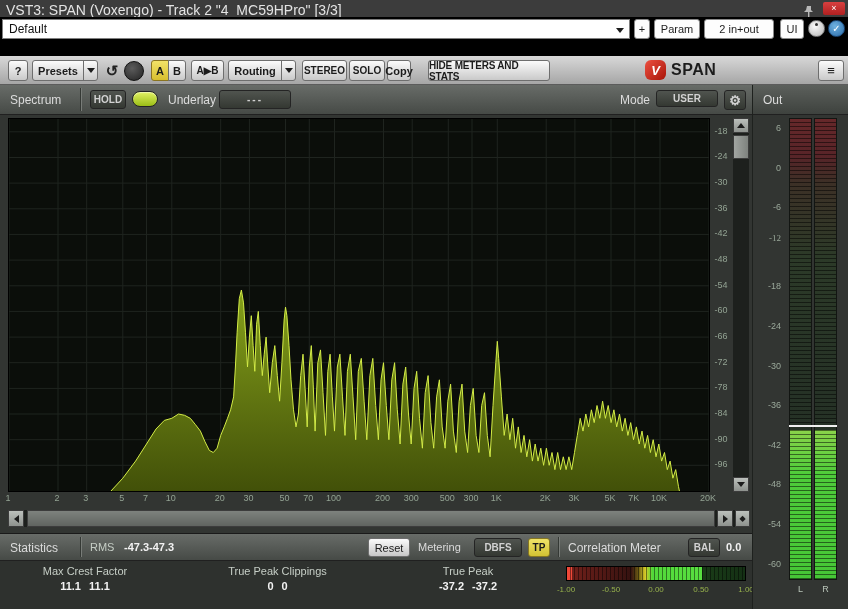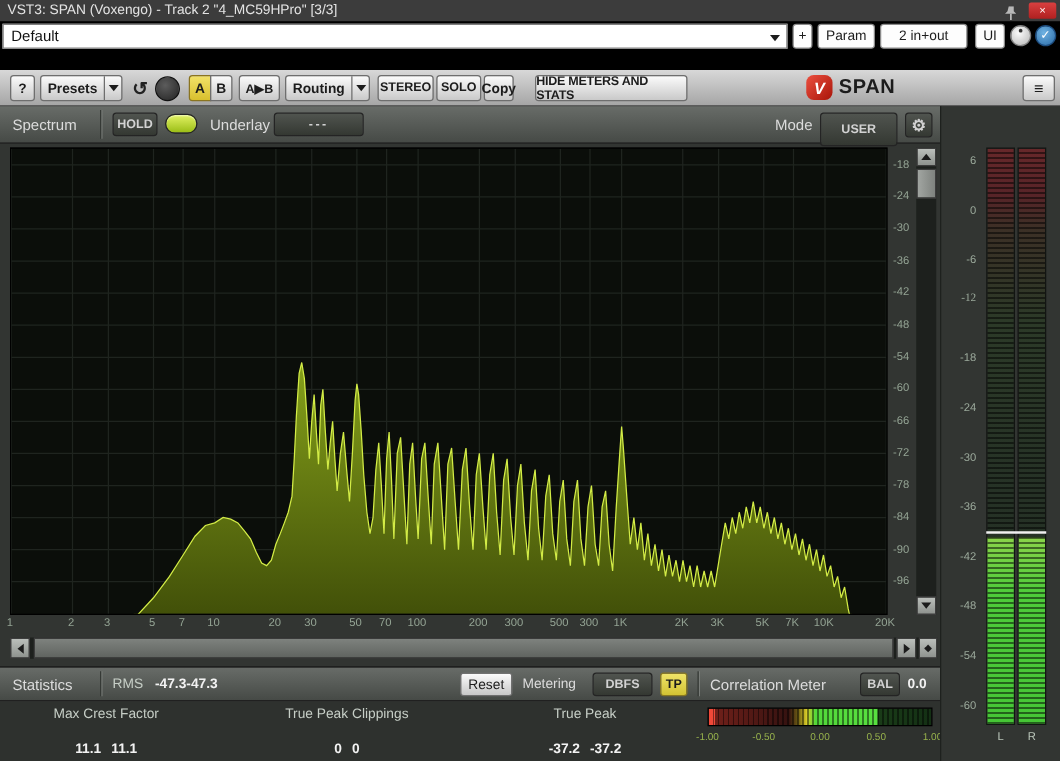--- a/index.html
+++ b/index.html
@@ -2,21 +2,21 @@
 <html><head>
 <meta charset="utf-8">
 <style>
   html,body{margin:0;padding:0;background:#202020;}
   *{box-sizing:border-box;}
   .window{position:relative;width:848px;height:609px;background:#323532;overflow:hidden;
           font-family:"Liberation Sans",sans-serif;-webkit-font-smoothing:antialiased;}
 
   
   .titlebar{position:absolute;left:0;top:0;width:848px;height:17px;background:#3c3c3c;}
-  .title-text{position:absolute;left:6px;top:2px;font-size:11px;color:#e3e3e3;white-space:nowrap;text-align:center;}
+  .title-text{position:absolute;left:6px;top:2px;font-size:14px;color:#e3e3e3;white-space:nowrap;text-align:center;}
   .pin-icon{position:absolute;right:34px;top:3px;width:11px;height:11px;}
   .close-btn{position:absolute;right:3px;top:2px;width:22px;height:13px;background:linear-gradient(#d84040,#b02020);
              border-radius:2px;color:#fff;font-size:9px;line-height:12px;text-align:center;cursor:pointer;}
 
   
   .host-bar{position:absolute;left:0;top:17px;width:848px;height:39px;background:#000000;}
   .preset-combo{position:absolute;left:2px;top:2px;width:628px;height:20px;background:#fff;border:1px solid #7f7f7f;
                 font-size:12px;color:#111;}
   .preset-combo .val{position:absolute;left:6px;top:2px;}
   .combo-arrow{position:absolute;right:5px;top:8px;}
@@ -82,21 +82,21 @@
           border:1px solid #3c3c3c;cursor:grab;}
   .hscroll{position:absolute;left:8px;top:510px;width:742px;height:17px;background:#1d201d;}
   .hthumb{position:absolute;left:19px;top:0;width:688px;height:17px;background:linear-gradient(#7e827e,#606460);
           border:1px solid #3c3c3c;cursor:grab;}
 
   
   .stats-header{left:0;top:533px;width:752px;height:28px;border-top:1px solid #1a1a1a;}
   .stats-body{position:absolute;left:0;top:561px;width:752px;height:48px;background:#2e312e;}
   .stat-group{position:absolute;top:4px;text-align:center;}
   .stat-label{font-size:11px;color:#c6cec6;}
-  .stat-values{margin-top:16px;font-size:11px;font-weight:bold;color:#f2f2f2;display:flex;justify-content:center;gap:8px;}
+  .stat-values{margin-top:3px;font-size:11px;font-weight:bold;color:#f2f2f2;display:flex;justify-content:center;gap:8px;}
   .hdr-values{display:flex;font-size:11px;font-weight:bold;color:#f2f2f2;}
   .corr-bar{position:absolute;left:566px;top:5px;width:180px;height:15px;border:1px solid #000;
     background:linear-gradient(90deg,#f04838 0%,#f04838 3%,#70201a 3%,#351210 36%,#6a5a14 40%,#d8cc28 44%,
                #52d83a 48%,#58e040 76%,#1a3c18 76%,#143014 100%);}
   .corr-bar .stripes{position:absolute;inset:0;background:repeating-linear-gradient(90deg,transparent 0 3px,rgba(0,0,0,.45) 3px 4px);}
   .corr-scale{position:absolute;left:566px;top:24px;width:180px;height:12px;}
   .corr-scale-label{position:absolute;top:0;transform:translateX(-50%);font-size:8px;color:#97b24c;}
 
   
   .out-panel{position:absolute;left:752px;top:85px;width:96px;height:524px;background:#323532;border-left:1px solid #1e211e;}
@@ -177,21 +177,21 @@
   </div>
 
   <div class="panel-header" style="left:0;top:85px;width:752px;height:30px;">
     <span class="ph-text" style="position:absolute;left:10px;top:8px;">Spectrum</span>
     <span class="v-sep" style="left:80px;"></span>
     <div class="dark-btn" style="position:absolute;left:90px;top:5px;width:36px;height:19px;">HOLD</div>
     <span class="led" style="left:132px;top:6px;"></span>
     <span class="ph-text" style="position:absolute;left:168px;top:8px;">Underlay</span>
     <div class="dark-btn" style="position:absolute;left:219px;top:5px;width:72px;height:19px;letter-spacing:2px;">---</div>
     <span class="ph-text" style="position:absolute;left:620px;top:8px;">Mode</span>
-    <div class="dark-btn" style="position:absolute;left:656px;top:5px;width:62px;height:27px;">USER</div>
+    <div class="dark-btn" style="position:absolute;left:656px;top:5px;width:62px;height:17px;">USER</div>
     <div class="dark-btn" style="position:absolute;left:724px;top:5px;width:22px;height:20px;font-size:13px;">
         <span>⚙</span>
       </div>
   </div>
 
   <div class="spec-display">
     <svg id="spectrum-svg" width="700" height="372">
         <defs>
           <linearGradient id="sg" x1="0" y1="0" x2="0" y2="1">
             <stop offset="0" stop-color="#85a01a"></stop>
@@ -350,20 +350,23 @@
     <div class="corr-scale" id="corr-scale">
         <span class="corr-scale-label" style="left: 0px;">-1.00</span>
         <span class="corr-scale-label" style="left: 45px;">-0.50</span>
         <span class="corr-scale-label" style="left: 90px;">0.00</span>
         <span class="corr-scale-label" style="left: 135px;">0.50</span>
         <span class="corr-scale-label" style="left: 180px;">1.00</span>
       </div>
   </div>
 
   <div class="out-panel">
+    <div class="out-header">
+      <span class="ph-text" style="position:absolute;left:10px;top:8px;">Out</span>
+    </div>
     <div id="out-scale">
         <span class="out-scale-label" style="top: 42.9px;">6</span>
         <span class="out-scale-label" style="top: 82.5px;">0</span>
         <span class="out-scale-label" style="top: 122.1px;">-6</span>
         <span class="out-scale-label" style="top: 153px; font-family: Liberation Serif, serif;">-12</span>
         <span class="out-scale-label" style="top: 201.3px;">-18</span>
         <span class="out-scale-label" style="top: 240.9px;">-24</span>
         <span class="out-scale-label" style="top: 280.5px;">-30</span>
         <span class="out-scale-label" style="top: 320.1px;">-36</span>
         <span class="out-scale-label" style="top: 359.7px;">-42</span>

